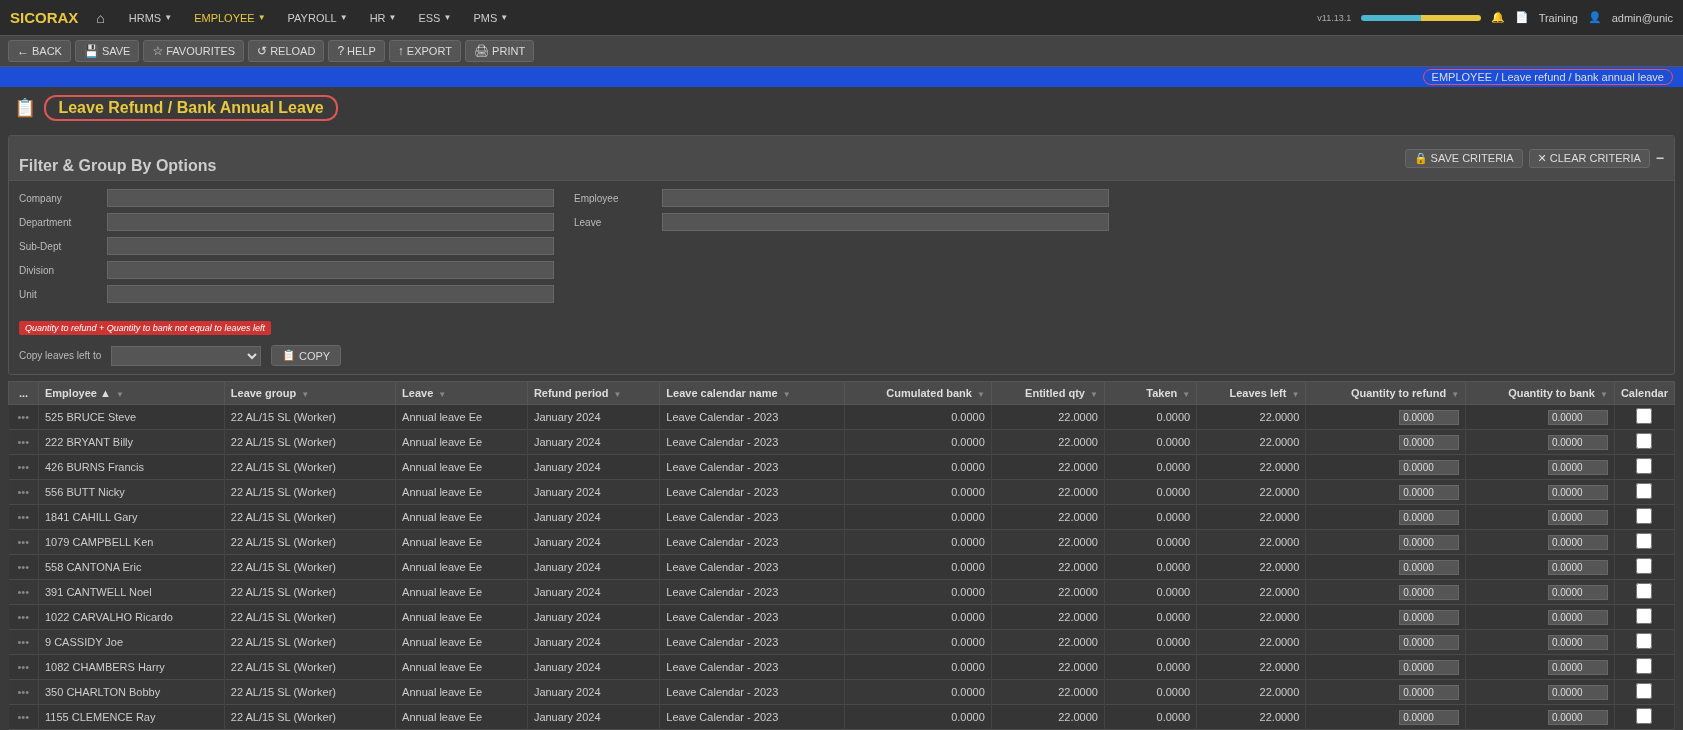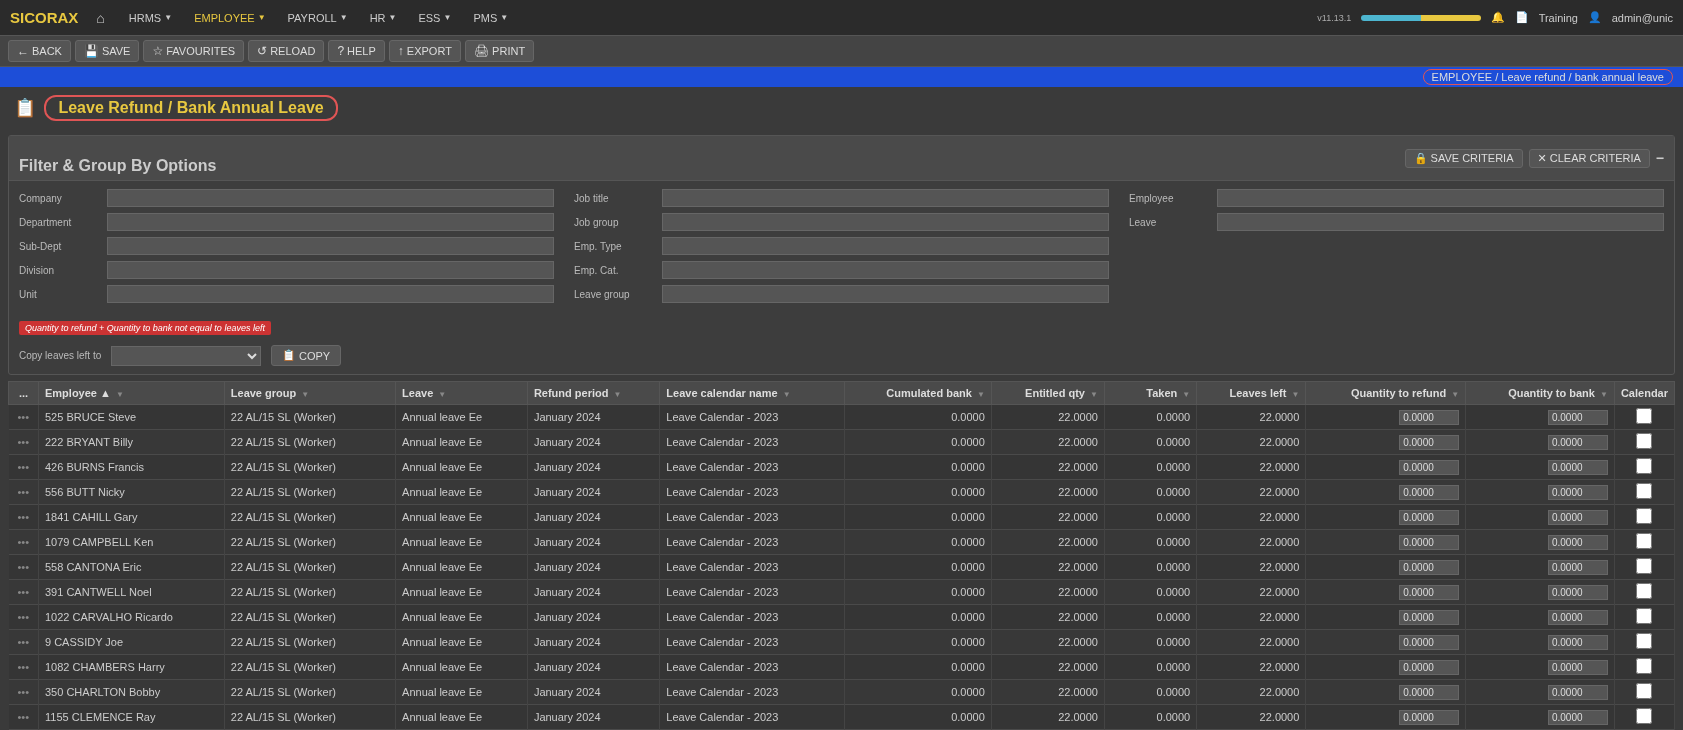--- a/index.html
+++ b/index.html
@@ -347,42 +347,20 @@
       <div class="filter-row">
         <label class="filter-label">Division</label>
         <input class="filter-input" type="text" style="">
       </div>
       <div class="filter-row">
         <label class="filter-label">Unit</label>
         <input class="filter-input" type="text" style="">
       </div>
     </div>
 
-    <div>
-      <div class="filter-row">
-        <label class="filter-label">Job title</label>
-        <input class="filter-input" type="text" style="">
-      </div>
-      <div class="filter-row">
-        <label class="filter-label">Job group</label>
-        <input class="filter-input" type="text" style="">
-      </div>
-      <div class="filter-row">
-        <label class="filter-label">Emp. Type</label>
-        <input class="filter-input" type="text" style="">
-      </div>
-      <div class="filter-row">
-        <label class="filter-label">Emp. Cat.</label>
-        <input class="filter-input" type="text" style="">
-      </div>
-      <div class="filter-row">
-        <label class="filter-label">Leave group</label>
-        <input class="filter-input" type="text" style="">
-      </div>
-    </div>
 
     <div>
       <div class="filter-row">
         <label class="filter-label">Employee</label>
         <input class="filter-input" type="text" style="">
       </div>
       <div class="filter-row">
         <label class="filter-label">Leave</label>
         <input class="filter-input" type="text" style="">
       </div>

